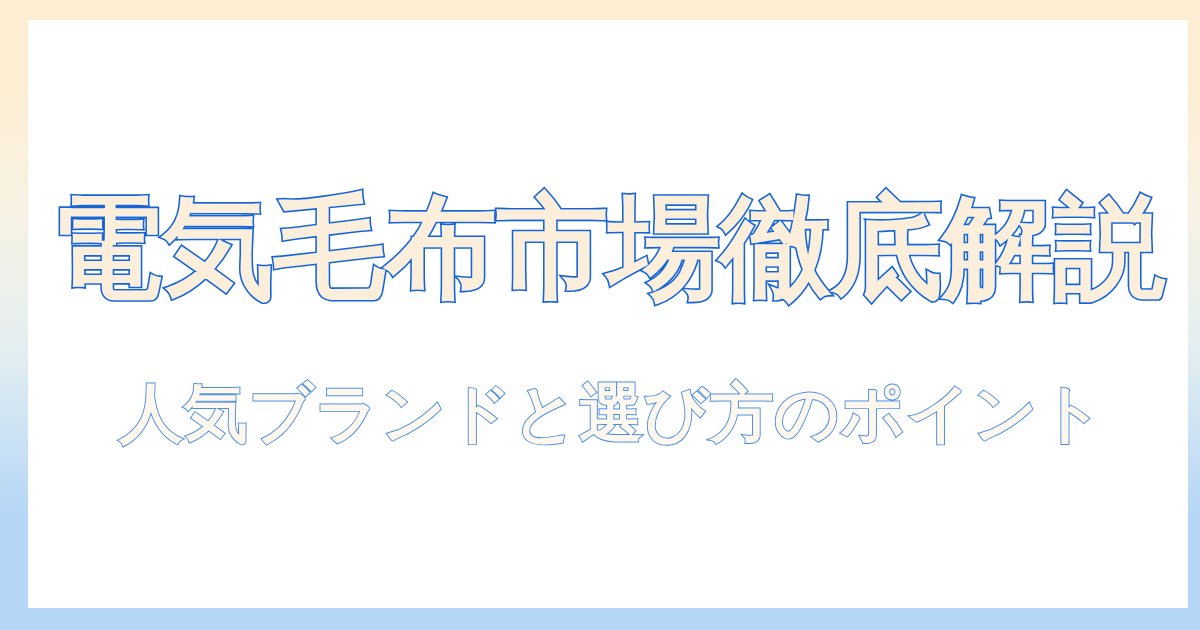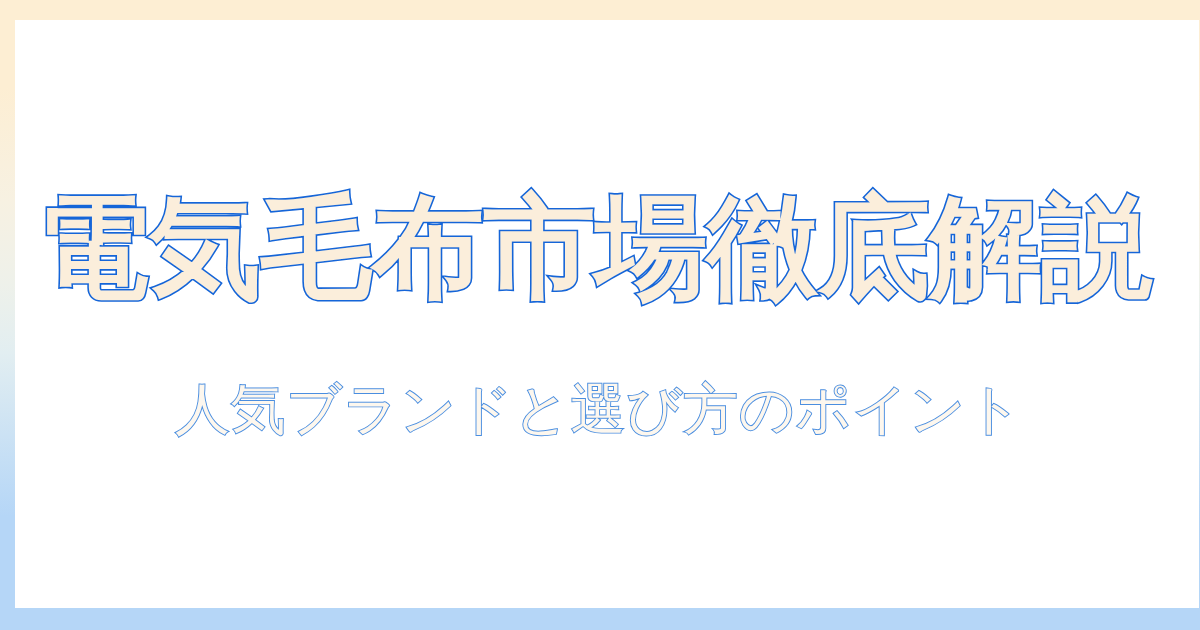--- a/index.html
+++ b/index.html
@@ -28,27 +28,26 @@
         #eef1ea 45%,
         #e2eef1 56%,
         #cfe4f8 72%,
         #bcd9f8 86%,
         #b5d6f7 100%);
   }
 
   
   .panel {
     position: absolute;
-    left: 15px;
+    left: 28px;
     top: 20px;
     width: 1160px;
     height: 588px;
     background: #ffffff;
     overflow: hidden;
-    padding-left: 24px;
   }
 
   
   .text-stack {
     position: absolute;
     left: 0;
     top: 0;
     width: 1160px;
     height: 588px;
     display: flex;
@@ -83,22 +82,22 @@
     position: absolute;
     left: 0;
     top: 358px;
     width: 1160px;
     text-align: center;
     line-height: 1;
   }
 
   .sub-title {
     display: inline-block;
-    font-size: 55px;
-    font-weight: 400;
+    font-size: 64px;
+    font-weight: 700;
     letter-spacing: 0.6px;
     line-height: 1.15;
     white-space: nowrap;
     color: #fdf7ee;
     -webkit-text-stroke: 1.9px #4a8ee0;
     paint-order: stroke fill;
     text-rendering: geometricPrecision;
     margin-left: 8px;
   }
 </style>

